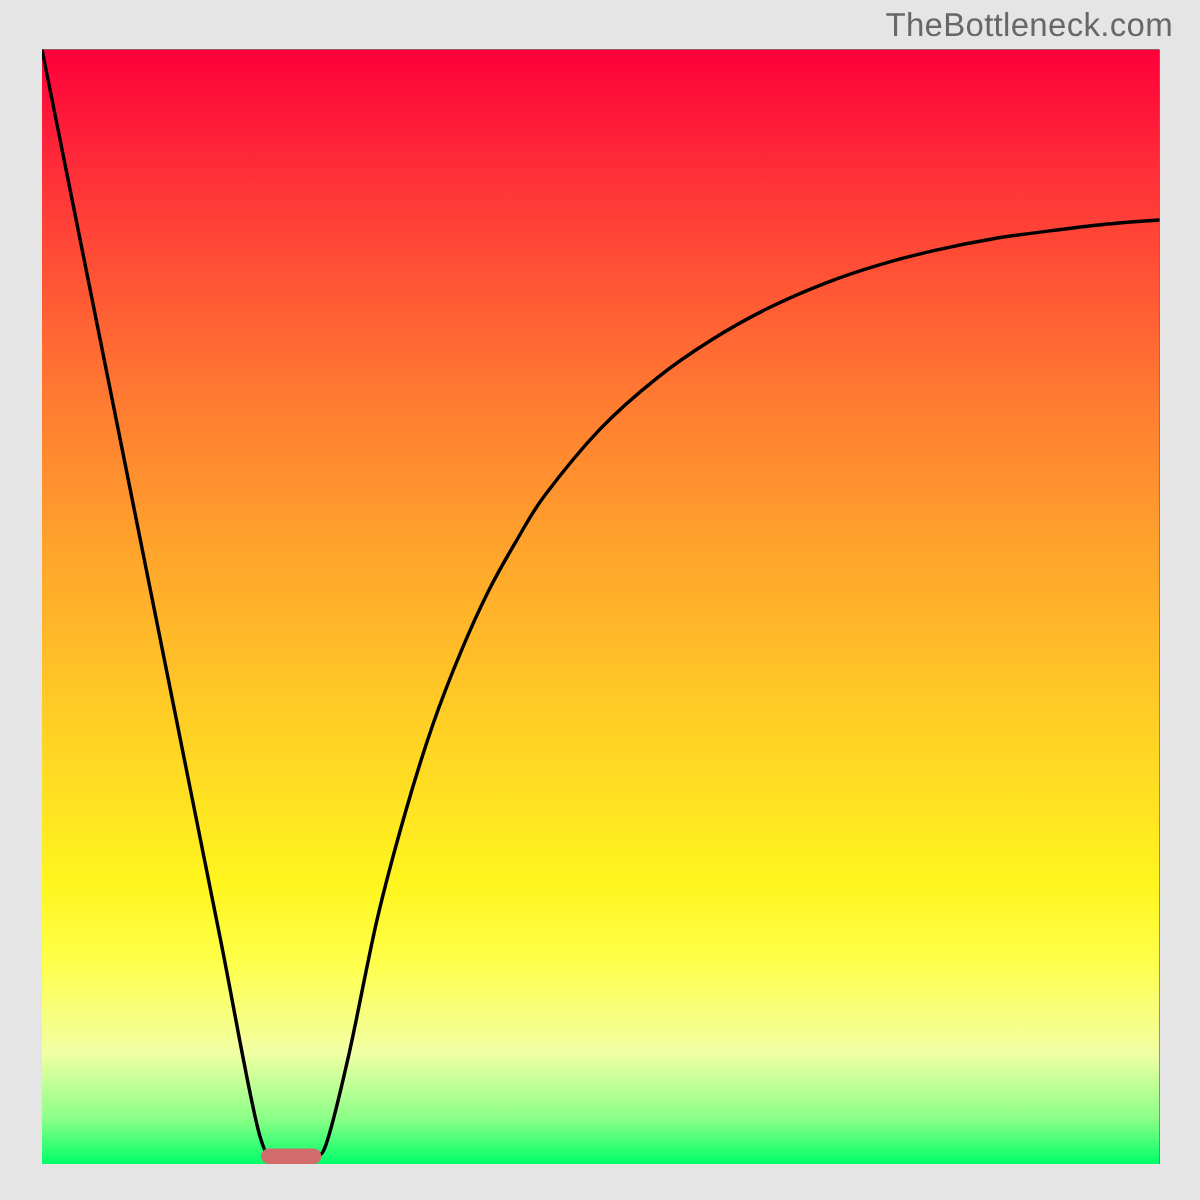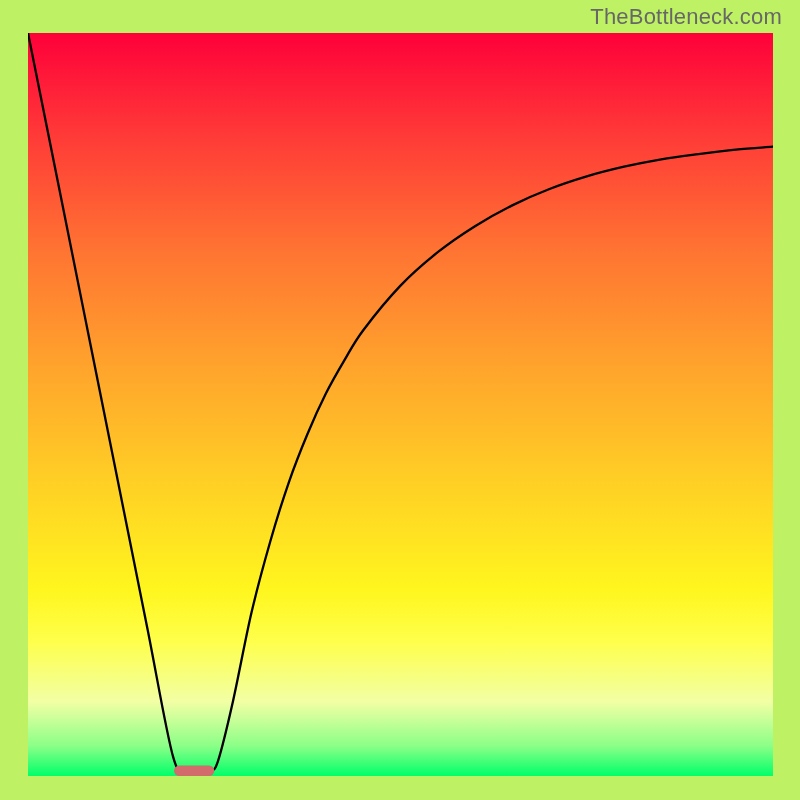--- a/index.html
+++ b/index.html
@@ -6,21 +6,21 @@
     margin: 0;
     padding: 0;
     width: 800px;
     height: 800px;
     overflow: hidden;
     font-family: Arial, Helvetica, sans-serif;
   }
   .frame {
     width: 800px;
     height: 800px;
-    background: #bef264;
+    background: #e5e5e5;
     position: relative;
   }
   .watermark {
     position: absolute;
     top: 4px;
     right: 18px;
     font-size: 22px;
     color: #676767;
     font-weight: 400;
     letter-spacing: 0.2px;

